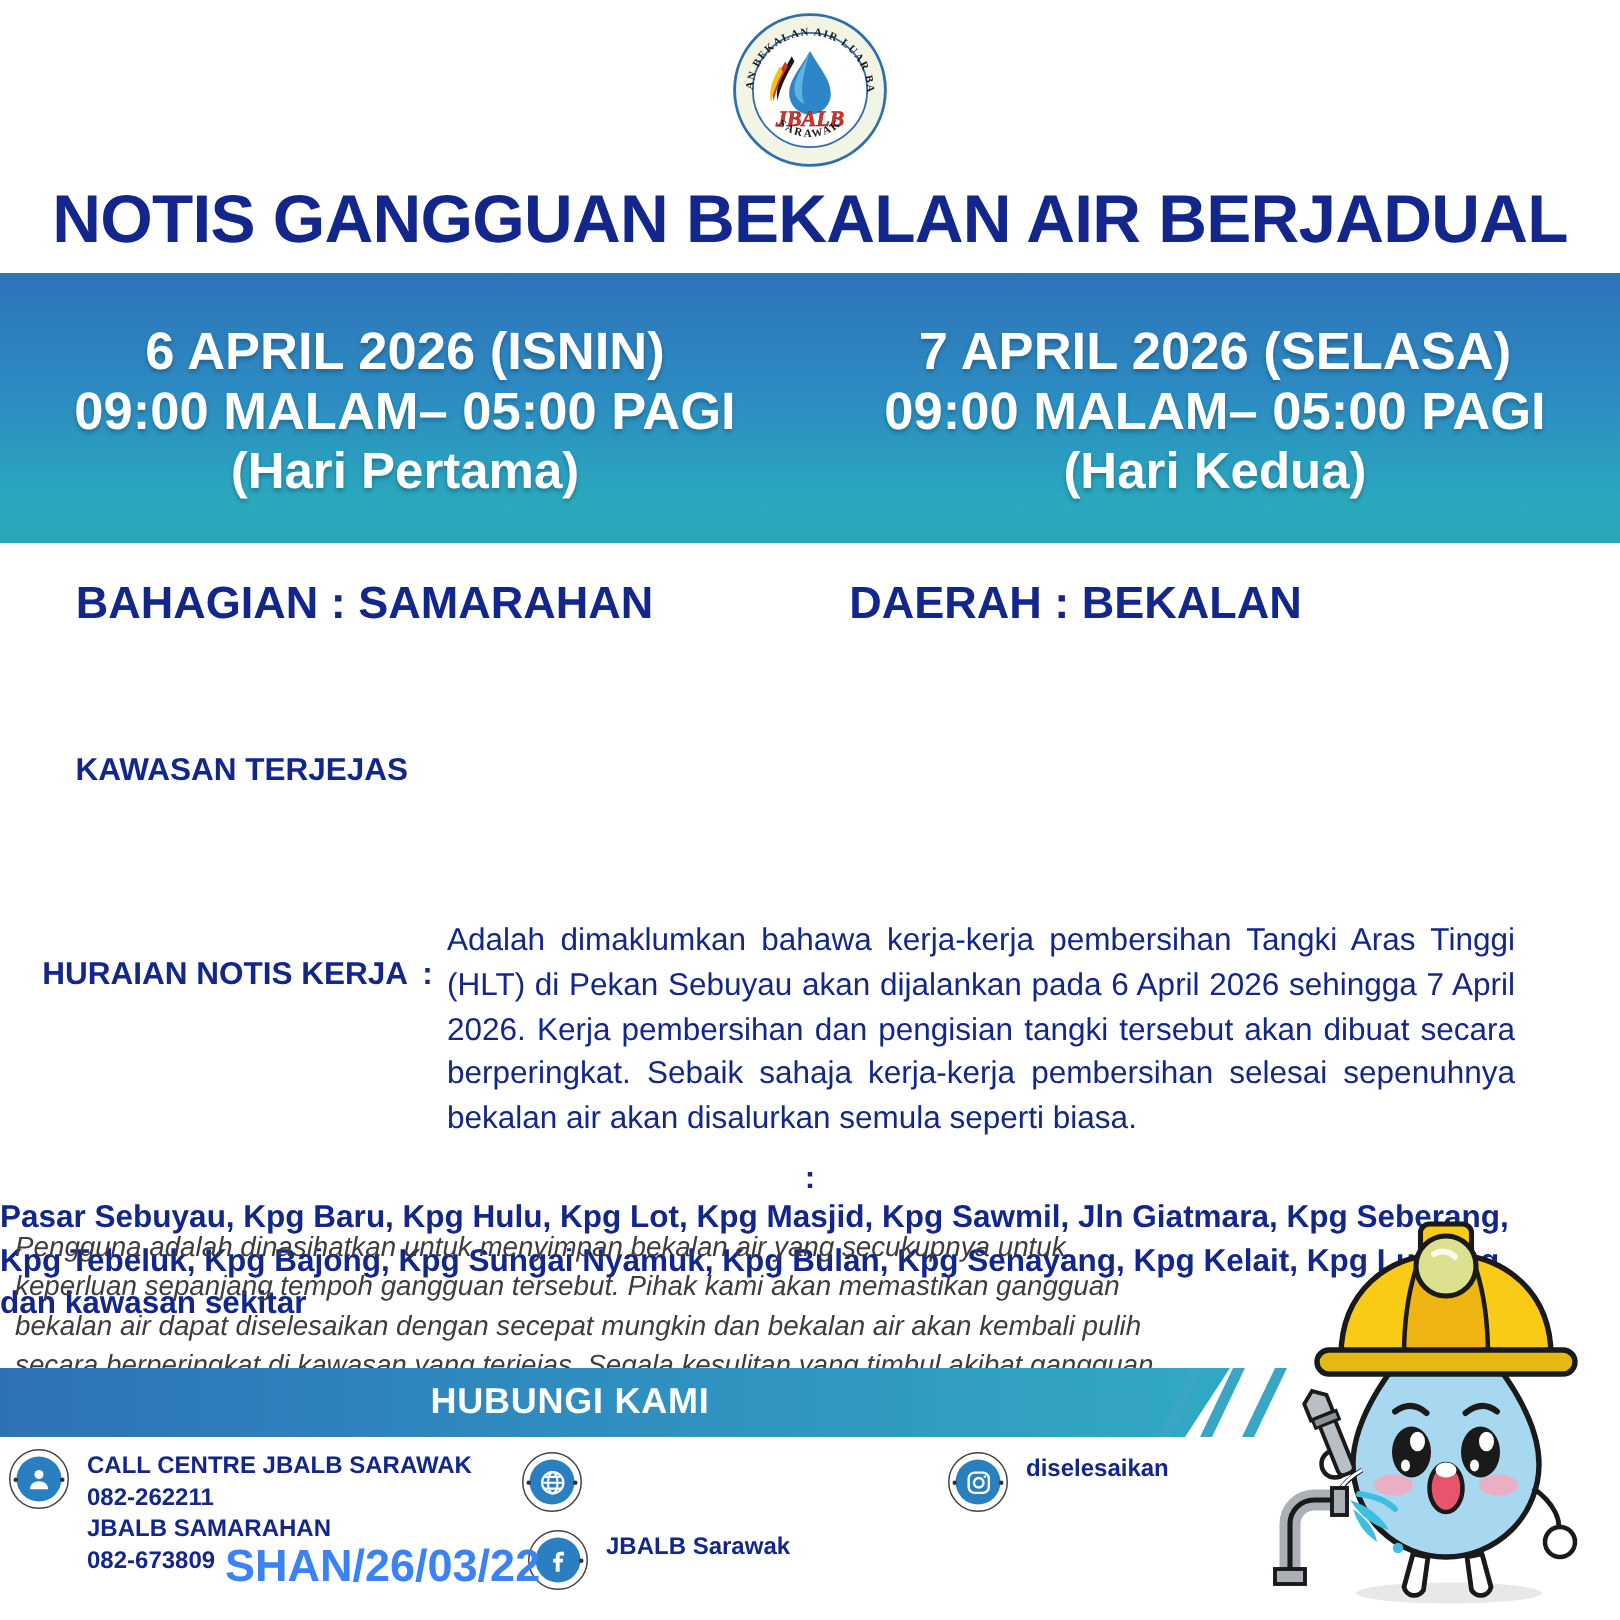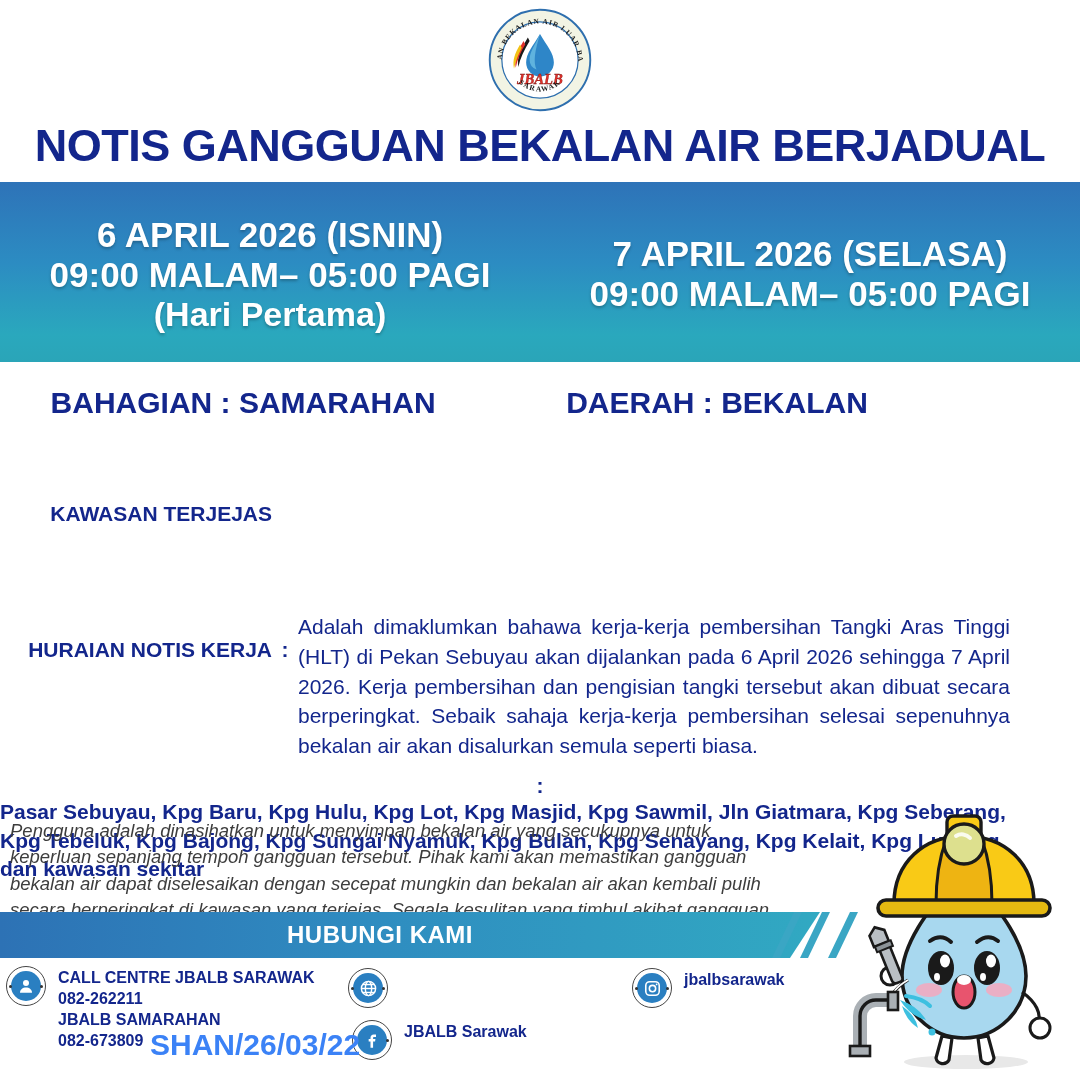--- a/index.html
+++ b/index.html
@@ -184,20 +184,21 @@
 
   <div class="date-banner">
     <div class="date-col">
       <div class="l1">6 APRIL 2026 (ISNIN)</div>
       <div class="l2">09:00 MALAM– 05:00 PAGI</div>
       <div class="l3">(Hari Pertama)</div>
     </div>
     <div class="date-col">
       <div class="l1">7 APRIL 2026 (SELASA)</div>
       <div class="l2">09:00 MALAM– 05:00 PAGI</div>
+      <div class="l3">(Hari Kedua)</div>
     </div>
   </div>
 
   <div class="div-row">
     <div class="div-left">BAHAGIAN : SAMARAHAN</div>
     <div class="div-right">DAERAH : BEKALAN</div>
   </div>
 
   <div class="field" id="field-areas">
     <div class="flabel">KAWASAN TERJEJAS</div>
@@ -273,21 +274,21 @@
         <div class="dot-l"></div>
           <div class="dot-r"></div>
         <div class="cinner">
           <svg width="19" height="19" viewBox="0 0 24 24" fill="none" stroke="#ffffff" stroke-width="2">
             <rect x="3.5" y="3.5" width="17" height="17" rx="5"></rect>
               <circle cx="12" cy="12" r="4"></circle>
               <circle cx="17.2" cy="6.8" r="1.1" fill="#ffffff" stroke="none"></circle>
           </svg>
         </div>
       </div>
-      <div class="ctext">jbalbsarawak</div>
+      <div class="ctext">diselesaikan</div>
     </div>
   </div>
 
   <div class="refno">SHAN/26/03/22</div>
 
   <svg class="mascot" viewBox="0 0 244 280">
     <ellipse cx="130" cy="262" rx="62" ry="7" fill="#e8e8e8"></ellipse>
 
     <path d="M106 236 l-6 22 a7 7 0 0 0 13 2 l3 -22 Z" fill="#fff" stroke="#1a1a1a" stroke-width="3.2" stroke-linejoin="round"></path>
     <path d="M152 236 l6 22 a7 7 0 0 1 -13 2 l-3 -22 Z" fill="#fff" stroke="#1a1a1a" stroke-width="3.2" stroke-linejoin="round"></path>

